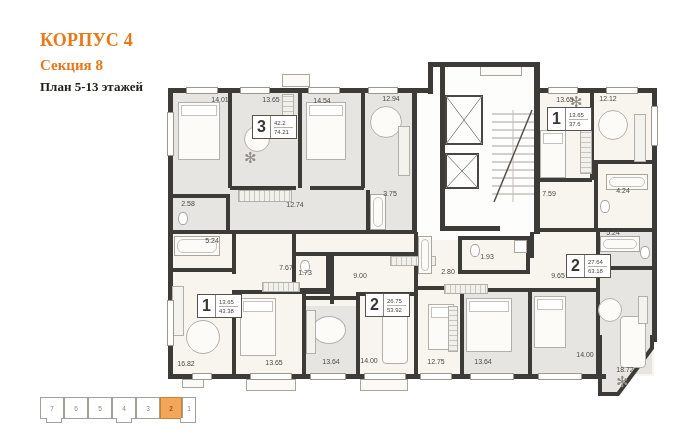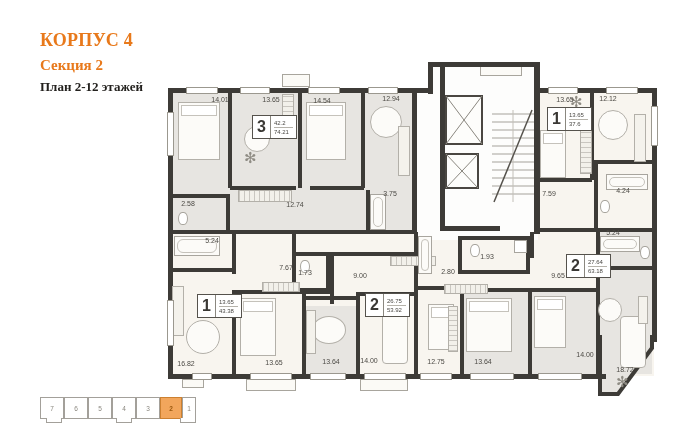--- a/index.html
+++ b/index.html
@@ -41,22 +41,22 @@
         font-size:6.5px;color:#8a877f;display:flex;align-items:center;justify-content:center;cursor:pointer;}
   .mbox.active{background:#F2A65C;border-color:#cc8030;color:#9c5a10;font-weight:700;}
   .mnotch{position:absolute;height:5px;border:1px solid #a3a09a;border-top:none;background:#fff;top:21px;box-sizing:border-box;}
 </style>
 </head>
 <body>
 
 <div class="stage">
   <div class="hdr">
     <div class="t1">КОРПУС 4</div>
-    <div class="t2">Секция 2</div>
-    <div class="t3">План 2-12 этажей</div>
+    <div class="t2">Секция 8</div>
+    <div class="t3">План 5-13 этажей</div>
   </div>
 
   <div id="plan">
 
     <svg class="psvg" style="left:444px;top:94px;" width="42" height="100" viewBox="0 0 42 100">
       <g fill="#fdfdfb" stroke="#4a4742" stroke-width="2">
         <rect x="2" y="2" width="36" height="48"></rect>
         <rect x="2" y="60" width="32" height="34"></rect>
       </g>
       <g stroke="#8a877f" stroke-width="1">

